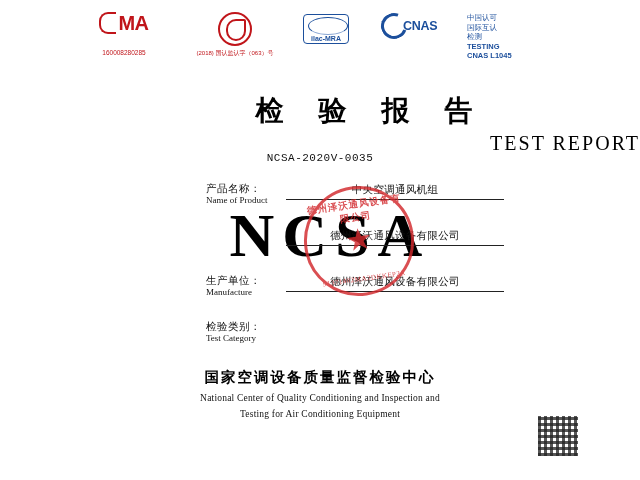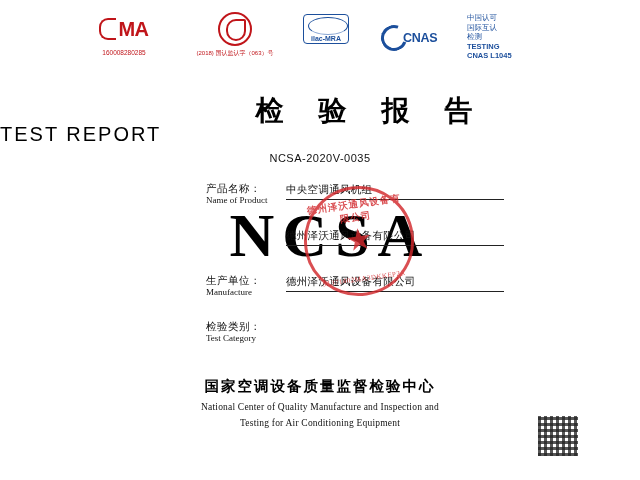--- a/index.html
+++ b/index.html
@@ -37,21 +37,20 @@
     position: relative;
     text-align: center;
   }
 
   
   .cma {
     width: 86px;
   }
   .cma .mark {
     display: flex;
-    align-items: center;
     justify-content: center;
     gap: 2px;
     height: 34px;
   }
   .cma .cbox {
     width: 17px; height: 22px;
     border: 2px solid #c0151a;
     border-radius: 9px 0 0 9px;
     border-right: none;
     box-sizing: border-box;
@@ -134,21 +133,21 @@
   }
 
   
   .cnas {
     width: 62px;
     margin-top: 1px;
   }
   .cnas .swoosh {
     width: 58px; height: 32px;
     position: relative;
-    margin: 12px auto;
+    margin: 0 auto;
   }
   .cnas .swoosh .c {
     position: absolute;
     left: 0; top: 0;
     width: 26px; height: 26px;
     border: 3.5px solid #1c4f9c;
     border-radius: 50%;
     border-right-color: transparent;
     box-sizing: border-box;
     transform: rotate(-25deg);
@@ -184,32 +183,32 @@
     font-family: "Liberation Serif", serif;
     font-size: 28px;
     font-weight: bold;
     letter-spacing: 14px;
     text-indent: 14px;
     color: #000000;
     padding-left: 44px;
   }
   .title-en {
     position: absolute;
-    top: 123px; left: 0; width: 640px;
-    text-align: left;
-    font-family: Liberation Sans, sans-serif;
+    top: 132px; left: 0; width: 640px;
+    text-align: right;
+    font-family: Liberation Serif, serif;
     font-size: 20px;
     letter-spacing: 2px;
     color: #000000;
   }
   .report-no {
     position: absolute;
     top: 152px; left: 0; width: 640px;
     text-align: center;
-    font-family: Liberation Sans, sans-serif;
+    font-family: Liberation Mono, monospace;
     font-size: 11px;
     letter-spacing: 0.5px;
     color: #111111;
   }
 
   
   .fields {
     position: absolute;
     top: 182px;
     left: 206px;
@@ -236,42 +235,41 @@
     color: #111;
     line-height: 11px;
     white-space: nowrap;
   }
   .field .value-wrap {
     position: absolute;
     left: 80px; top: 0;
     width: 218px;
     border-bottom: 1px solid #222;
     height: 17px;
-    text-align: left;
+    text-align: center;
   }
   .field .value {
     font-size: 10.5px;
     color: #111;
     letter-spacing: 0.3px;
     line-height: 15px;
     white-space: nowrap;
   }
 
   
   .footer {
     position: absolute;
     top: 368px; left: 0; width: 640px;
     text-align: center;
   }
   .footer .org-cn {
     font-size: 14.5px;
     font-weight: bold;
     letter-spacing: 2px;
     color: #000;
-    margin-top: 9px;
   }
   .footer .org-en1,
   .footer .org-en2 {
     font-size: 9.5px;
     letter-spacing: 0.2px;
     color: #111;
     margin-top: 6px;
   }
   .footer .org-en2 { }
 
@@ -444,19 +442,19 @@
 
   <div class="seal">
     <div class="arc-top">德州泽沃通风设备有限公司</div>
     <div class="star">★</div>
     <div class="arc-bottom">91371402MA3DKKEP2R</div>
   </div>
 
 
   <div class="footer">
     <div class="org-cn">国家空调设备质量监督检验中心</div>
-    <div class="org-en1">National Center of Quality Manufacture and Inspection and</div>
+    <div class="org-en1">National Center of Quality Conditioning and Inspection and</div>
     <div class="org-en2">Testing for Air Conditioning Equipment</div>
   </div>
 
   <div class="qr"></div>
 
 </div>
 
 </body></html>

